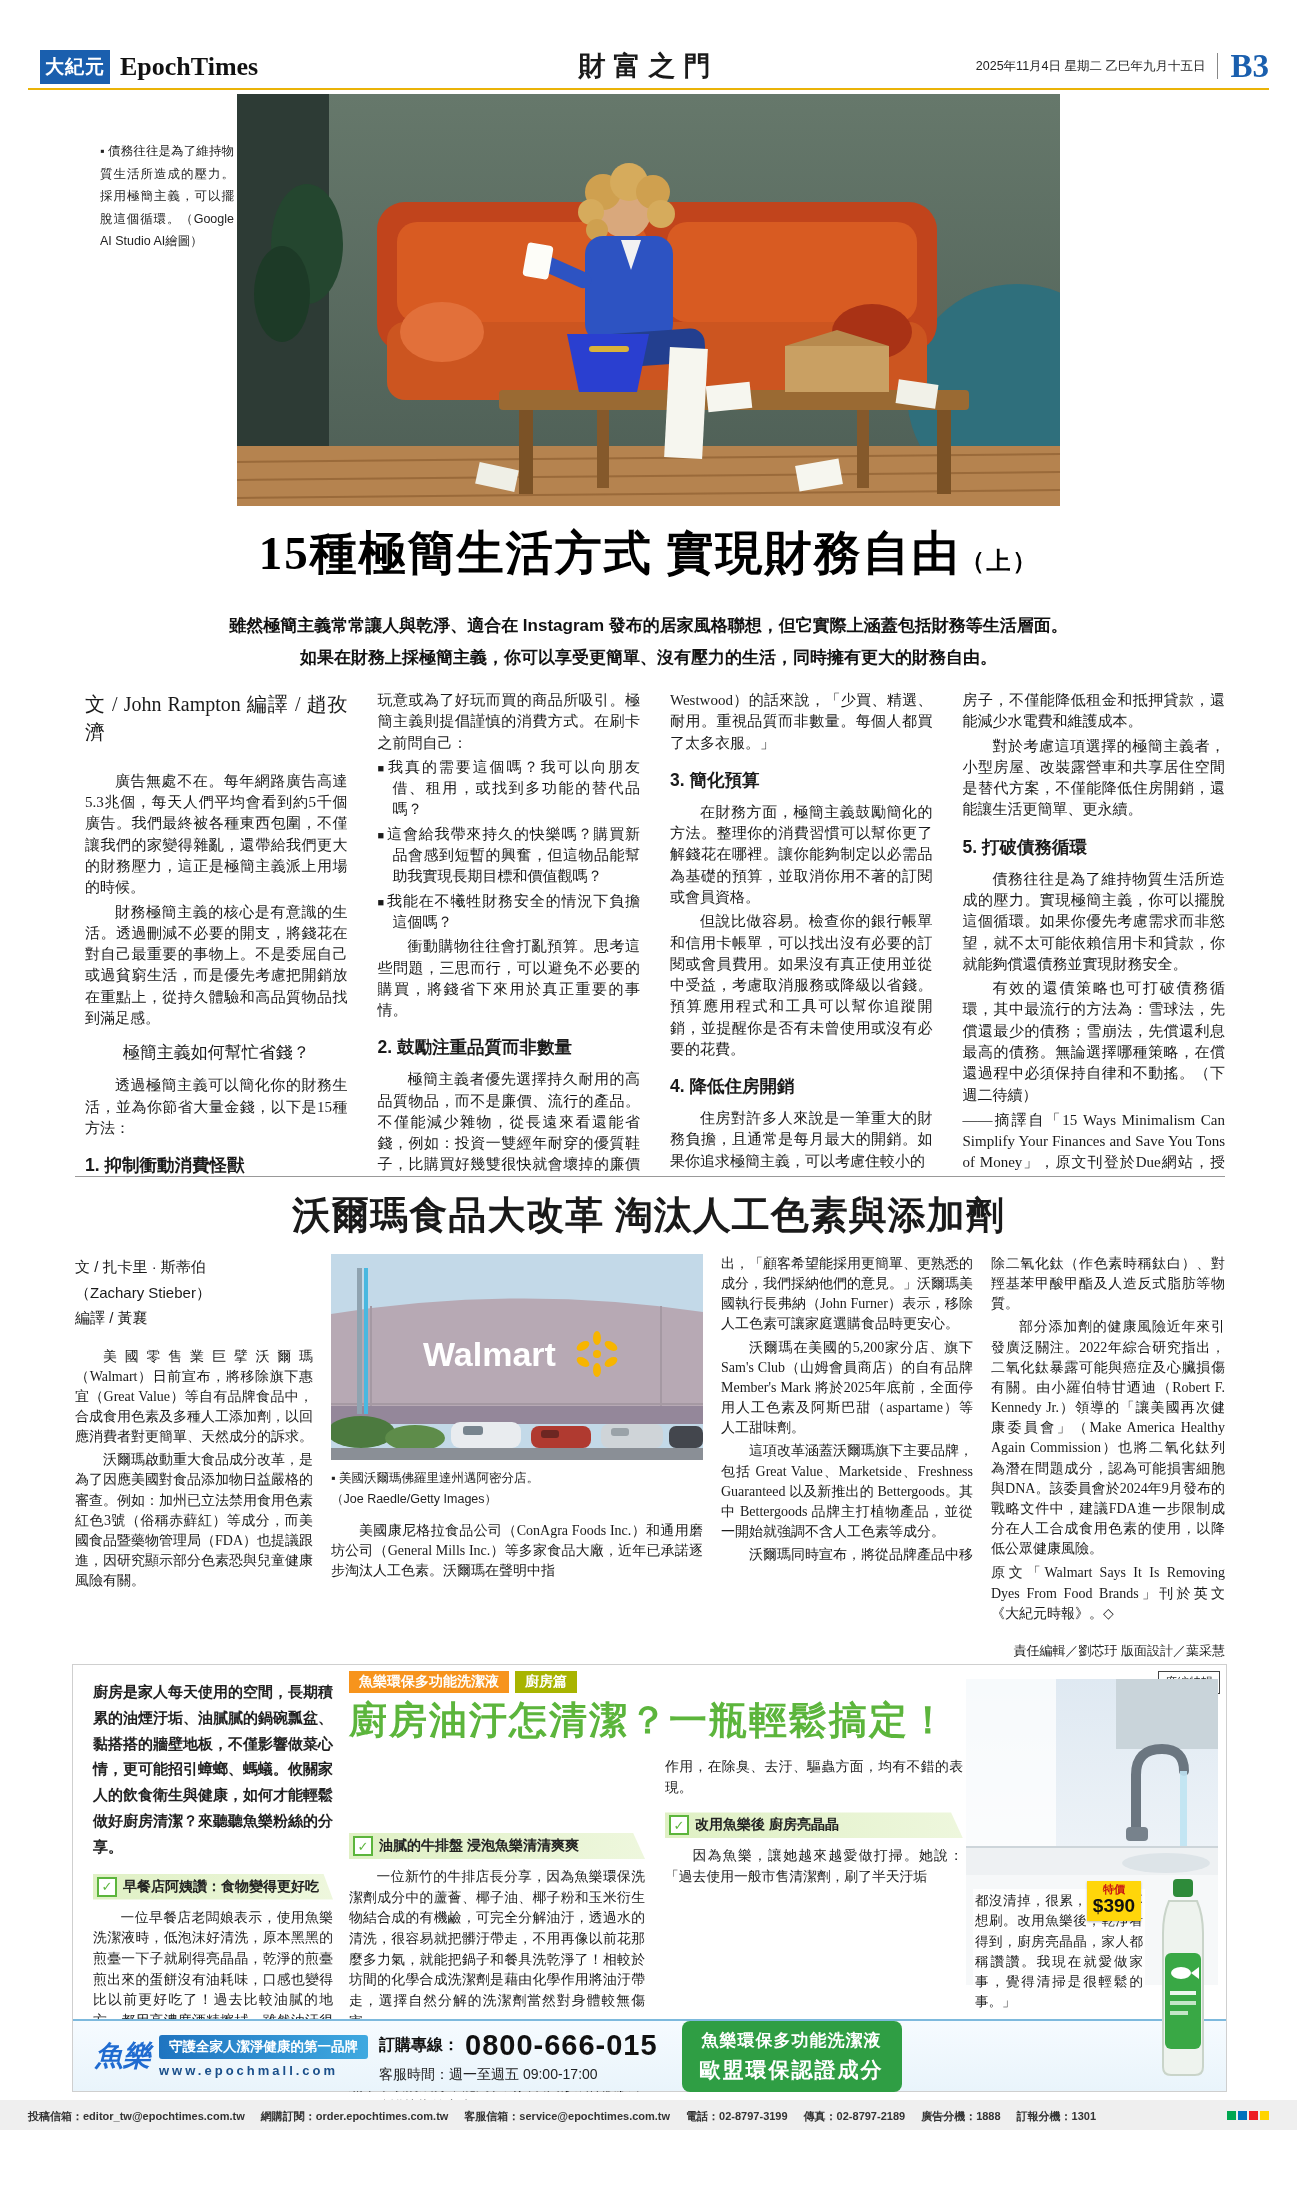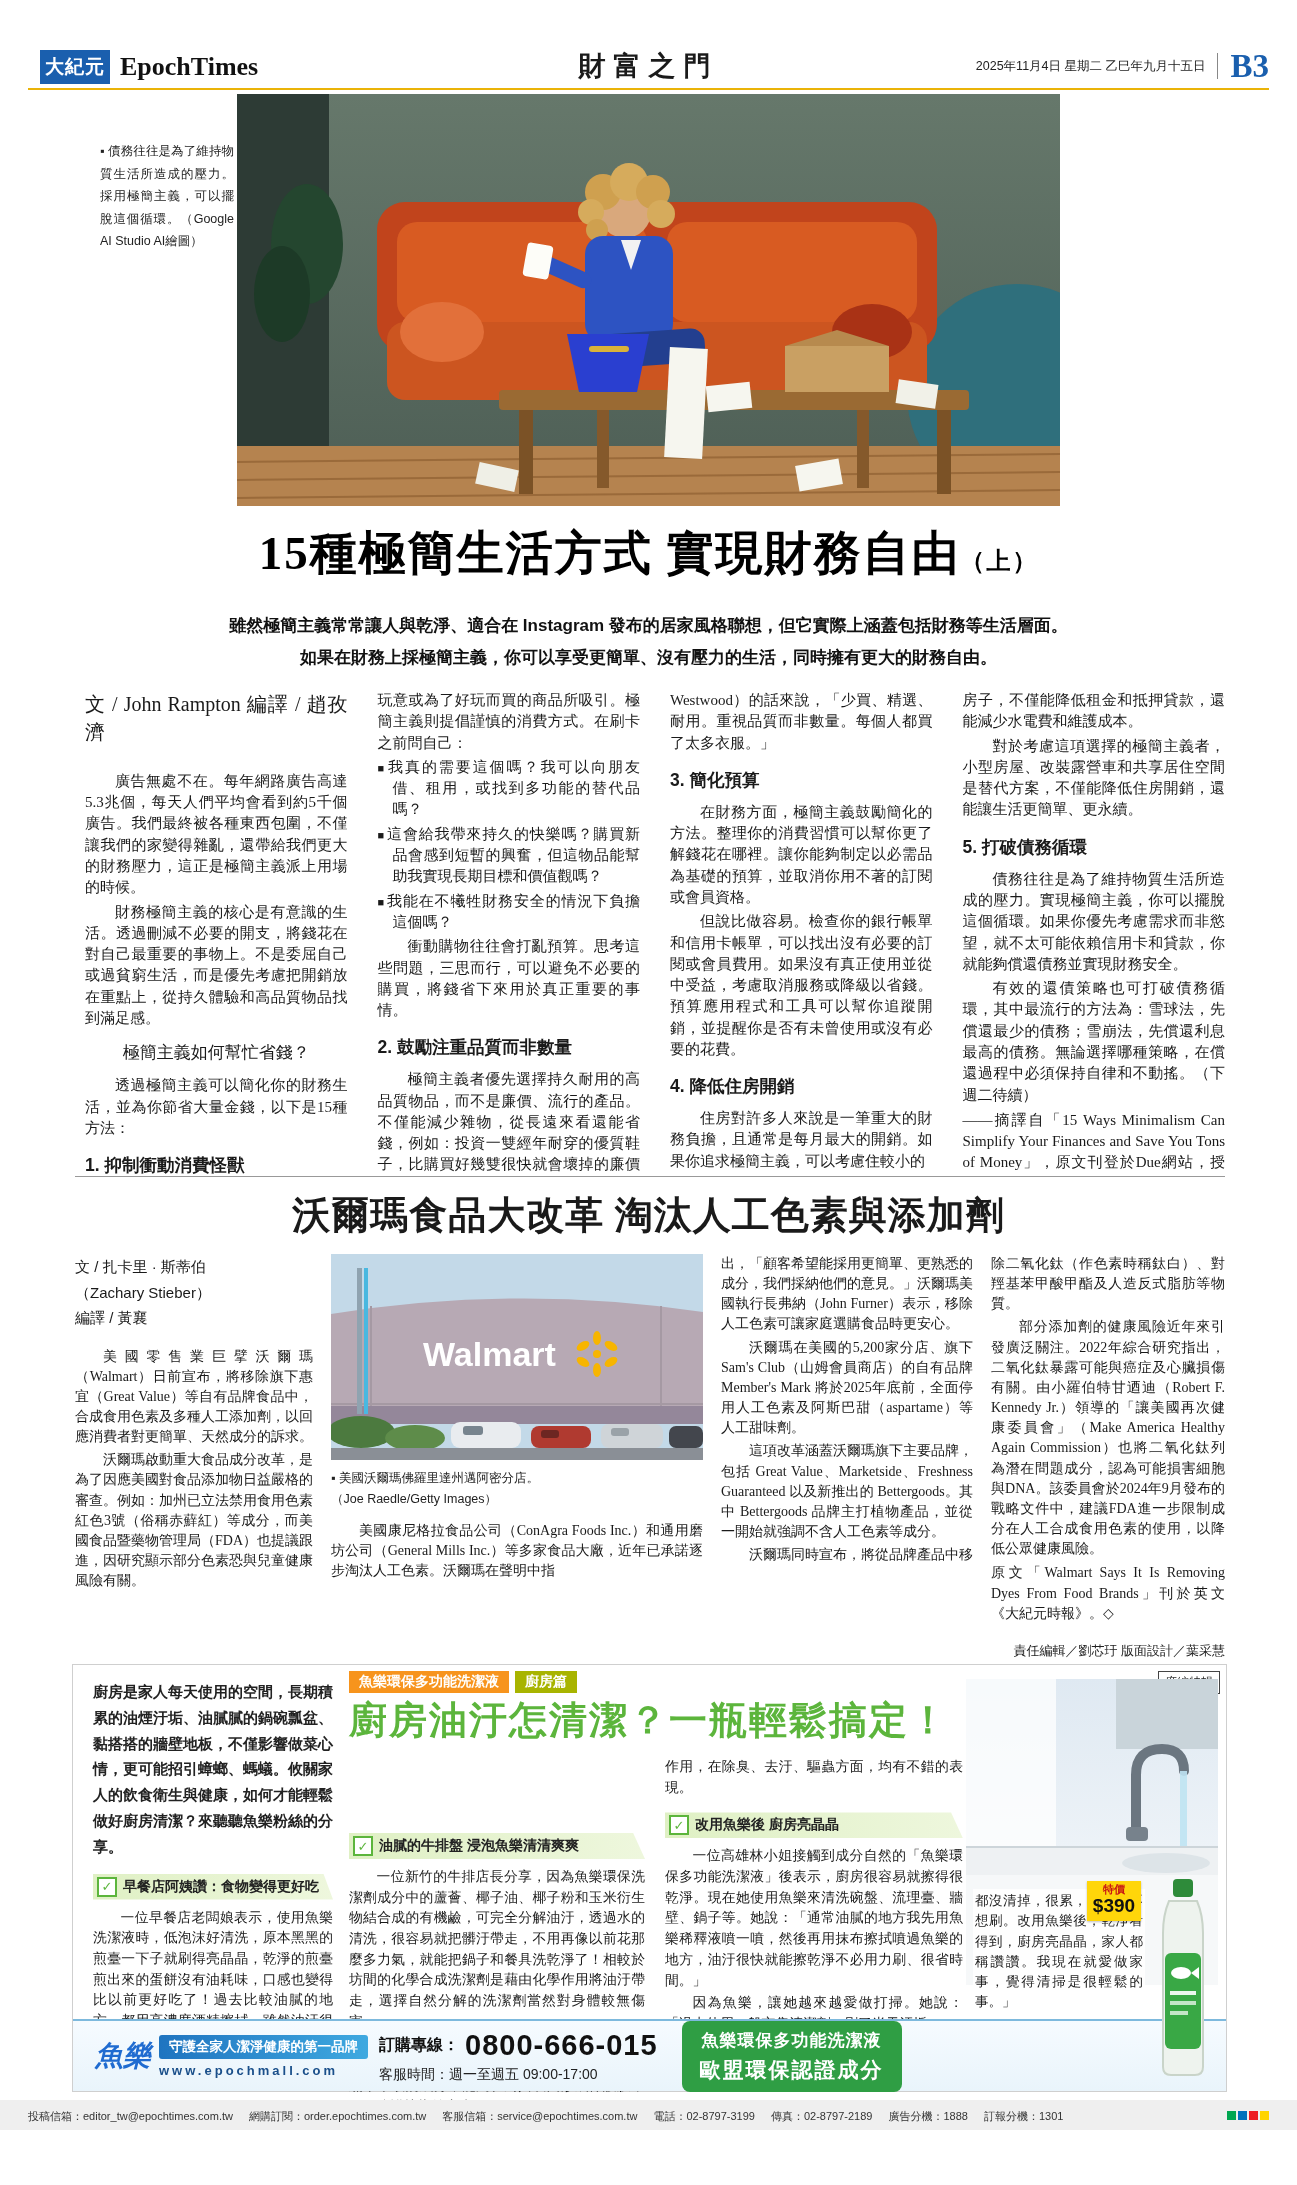--- a/index.html
+++ b/index.html
@@ -92,21 +92,21 @@
   .phone-row{display:flex;align-items:center;gap:6px;}
   .phone-label{font-size:16px;font-weight:bold;color:#111;white-space:nowrap;}
   .phone-num{font-size:29px;font-weight:bold;letter-spacing:1px;color:#111;white-space:nowrap;}
   .service-row{font-size:14px;color:#222;margin-top:4px;white-space:nowrap;}
   .green-box{background:#2f9e44;border-radius:8px;color:#fff;text-align:center;padding:8px 18px;flex:0 0 auto;margin-left:8px;}
   .gb1{font-size:17px;font-weight:bold;letter-spacing:1px;}
   .gb2{font-size:21px;font-weight:bold;letter-spacing:2px;margin-top:4px;}
 
   
   .footer{position:absolute;top:2100px;left:0;width:1297px;height:30px;background:#efefef;
-          display:flex;align-items:center;gap:0;padding:0 28px;box-sizing:border-box;}
+          display:flex;align-items:center;gap:0;padding:0 28px;box-sizing:border-box;font-weight:bold;}
   .ft-item{font-size:11px;color:#333;margin-right:16px;white-space:nowrap;}
   .ft-colors{margin-left:auto;display:flex;gap:2px;}
   .ft-sq{width:9px;height:9px;display:inline-block;}
 </style>
 </head>
 <body>
 
 <div id="page">
 
   <div class="hdr">
@@ -336,21 +336,20 @@
 
     <div class="ad-colC">
       <div class="ad-para">
         <div class="blk cont">作用，在除臭、去汙、驅蟲方面，均有不錯的表現。</div>
       </div>
       <div class="chk-pill">
         <span class="chk-box">✓</span>
         <span class="chk-title">改用魚樂後 廚房亮晶晶</span>
       </div>
       <div class="ad-para">
-          <div class="blk p">一位高雄林小姐接觸到成分自然的「魚樂環保多功能洗潔液」後表示，廚房很容易就擦得很乾淨。現在她使用魚樂來清洗碗盤、流理臺、牆壁、鍋子等。她說：「通常油膩的地方我先用魚樂稀釋液噴一噴，然後再用抹布擦拭噴過魚樂的地方，油汙很快就能擦乾淨不必用力刷、很省時間。」</div>
           <div class="blk p">因為魚樂，讓她越來越愛做打掃。她說：「過去使用一般市售清潔劑，刷了半天汙垢</div>
         </div>
     </div>
 
     <div class="ad-photo">
       <svg width="252" height="306" viewBox="0 0 252 306">
         <defs>
           <linearGradient id="kb" x1="0" y1="0" x2="0" y2="1">
             <stop offset="0" stop-color="#dfe9f2"></stop>
               <stop offset="1" stop-color="#f8fafc"></stop>

